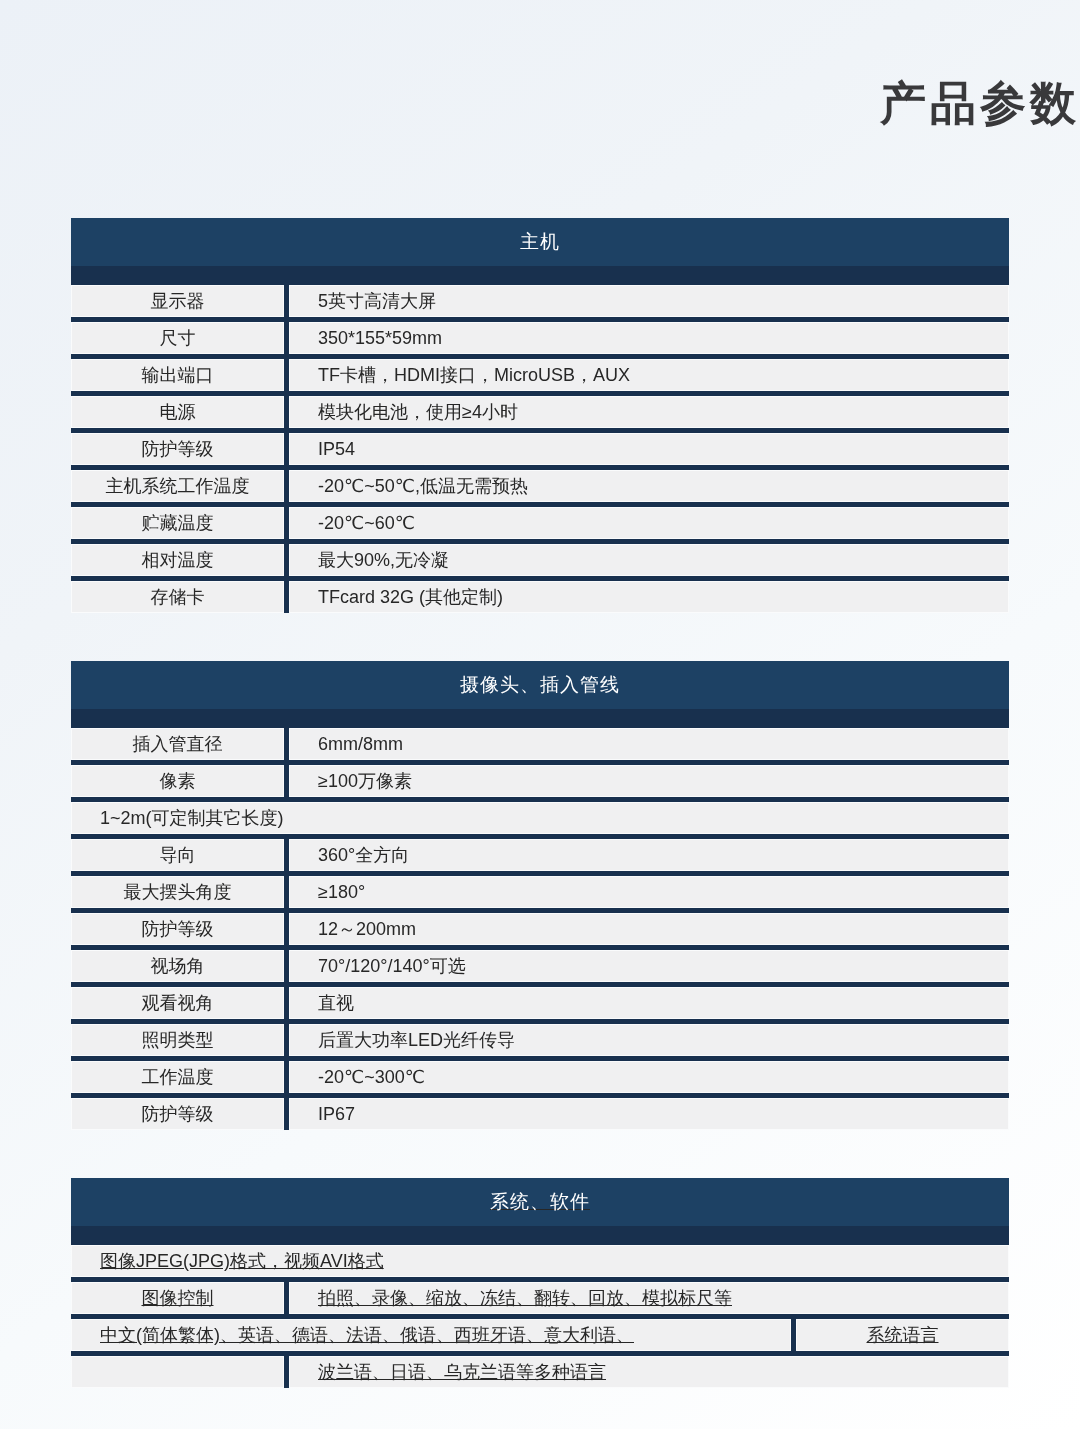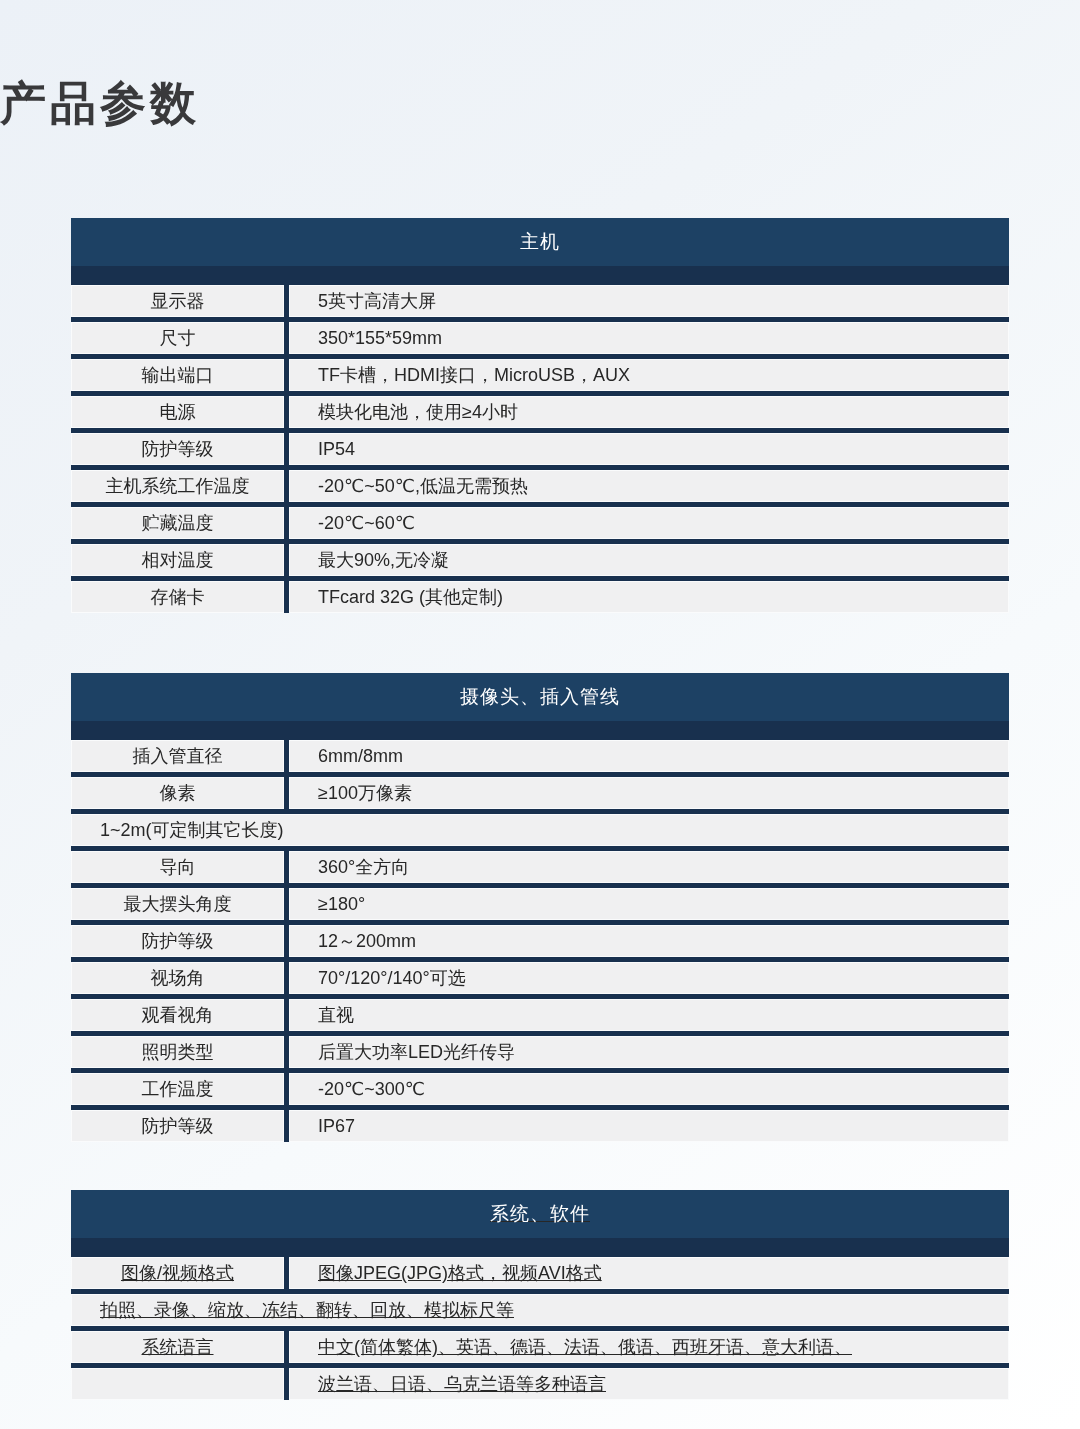--- a/index.html
+++ b/index.html
@@ -15,30 +15,30 @@
   html,body{width:1080px;}
   body{
     height:1429px;
     font-family:"Liberation Sans","DejaVu Sans",sans-serif;
     background:linear-gradient(145deg,#ecf1f7 0%,#f0f4f8 30%,#f7fafc 62%,#ffffff 100%);
     color:var(--text);
     overflow:hidden;
   }
   main{padding-top:76px;}
   h1{
-    text-align:left;
+    text-align:right;
     font-size:46px;
     font-weight:900;
     letter-spacing:4px;
     color:var(--title-color);
     line-height:1.2;
   }
   #tables{width:938px;margin:87px auto 0 auto;}
   .spec-table{width:938px;}
-  .spec-table + .spec-table{margin-top:60px;}
+  .spec-table + .spec-table{margin-top:48px;}
   .spec-table:nth-child(3){margin-top:48px;text-decoration:underline;}
   .table-header{
     height:48px;
     background:var(--header-bg);
     color:var(--header-text);
     display:flex;align-items:center;justify-content:center;
     font-size:19px;
     letter-spacing:1px;
   }
   .table-body{
@@ -178,31 +178,31 @@
     <div class="cell label">防护等级</div>
     <div class="cell value">IP67</div>
   </div>
 </div>
   </section>
 
   <section class="spec-table">
     <div class="table-header">系统、软件</div>
     <div class="table-body">
   <div class="row">
-    <div class="cell label">图像/视频格式</div>
     <div class="cell value">图像JPEG(JPG)格式，视频AVI格式</div>
   </div>
 
   <div class="row">
+    <div class="cell label">图像控制</div>
     <div class="cell value">拍照、录像、缩放、冻结、翻转、回放、模拟标尺等</div>
   </div>
 
   <div class="row">
+    <div class="cell value">中文(简体繁体)、英语、德语、法语、俄语、西班牙语、意大利语、</div>
     <div class="cell label">系统语言</div>
-    <div class="cell value">中文(简体繁体)、英语、德语、法语、俄语、西班牙语、意大利语、</div>
   </div>
 
   <div class="row">
     <div class="cell label"></div>
     <div class="cell value">波兰语、日语、乌克兰语等多种语言</div>
   </div>
 </div>
   </section>
 </div>
 </main>

